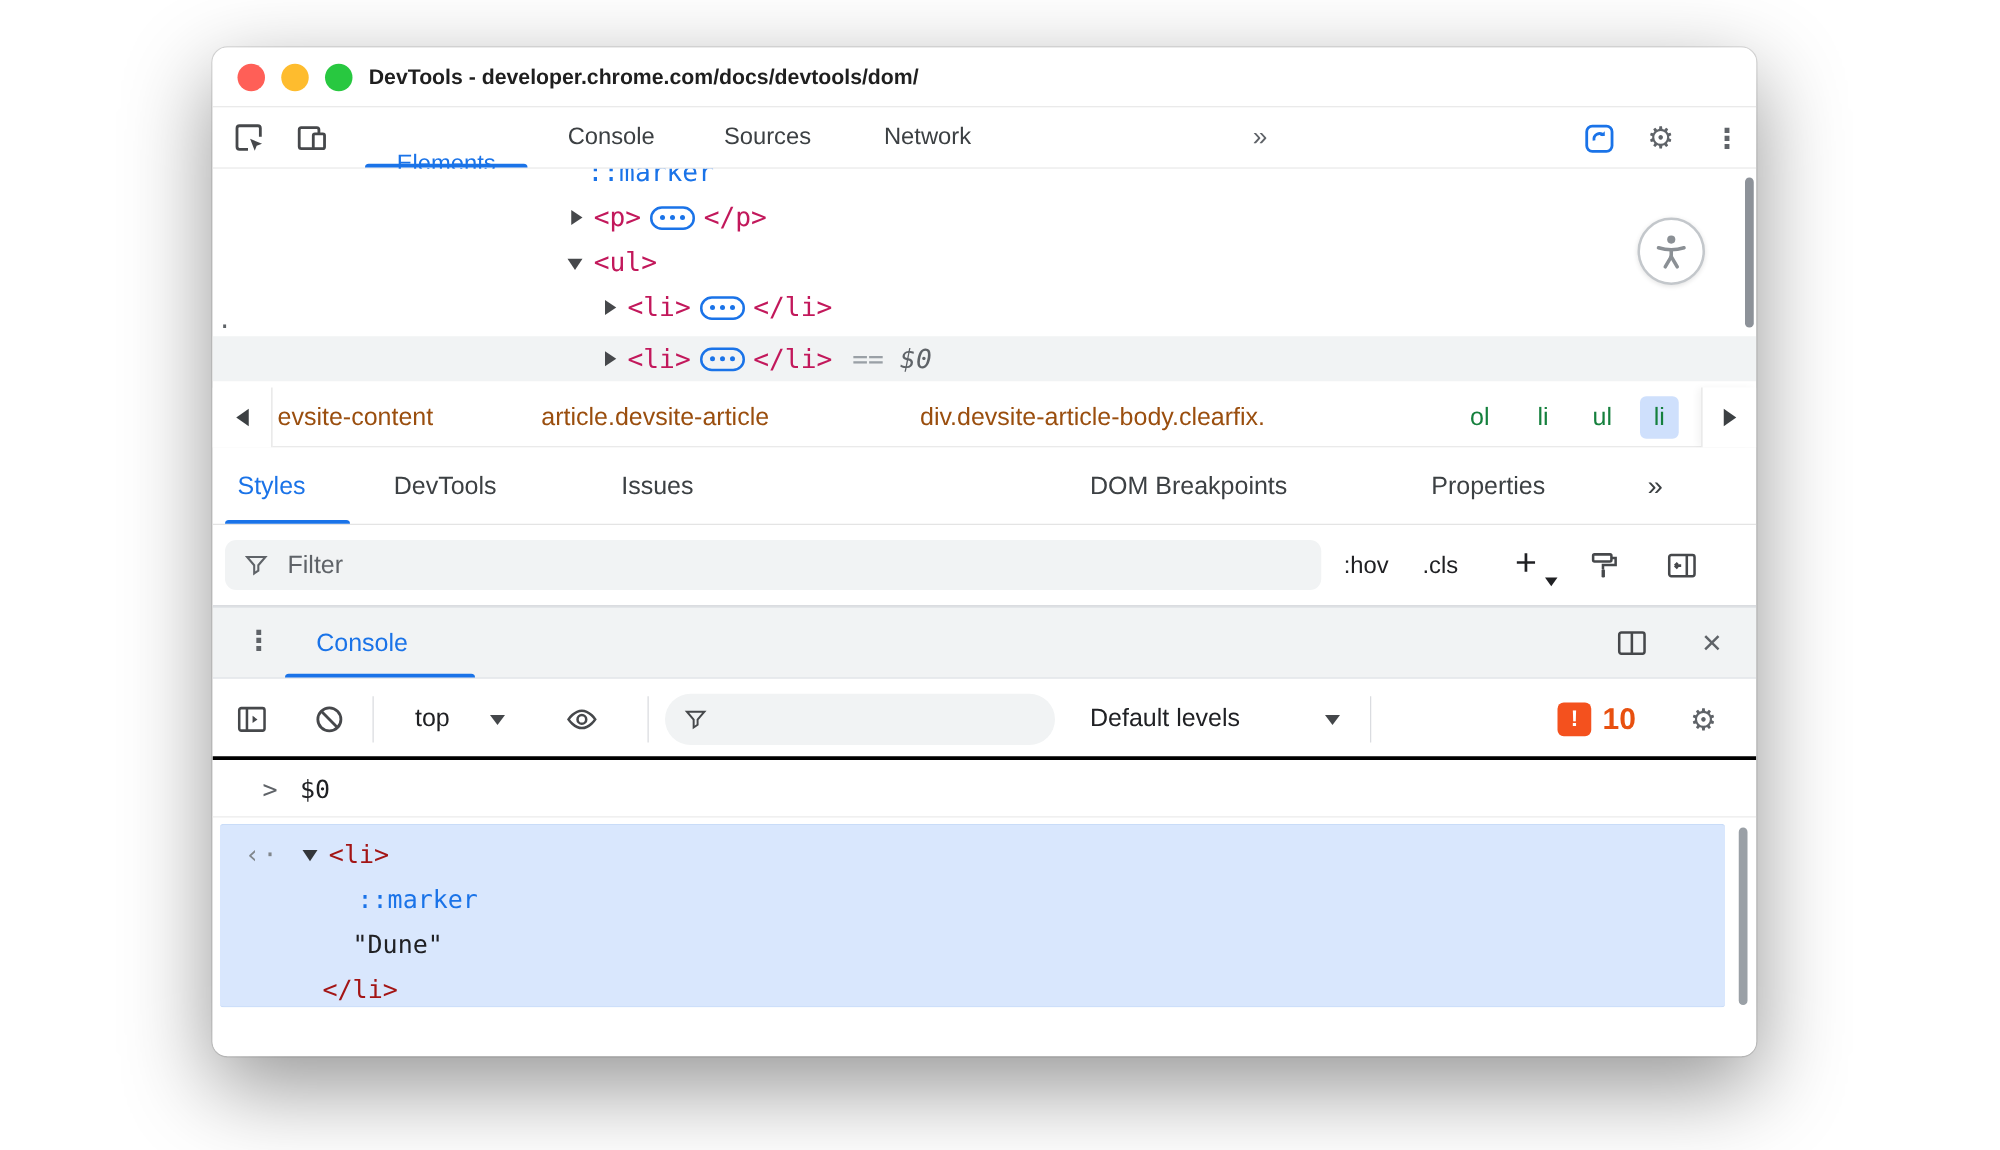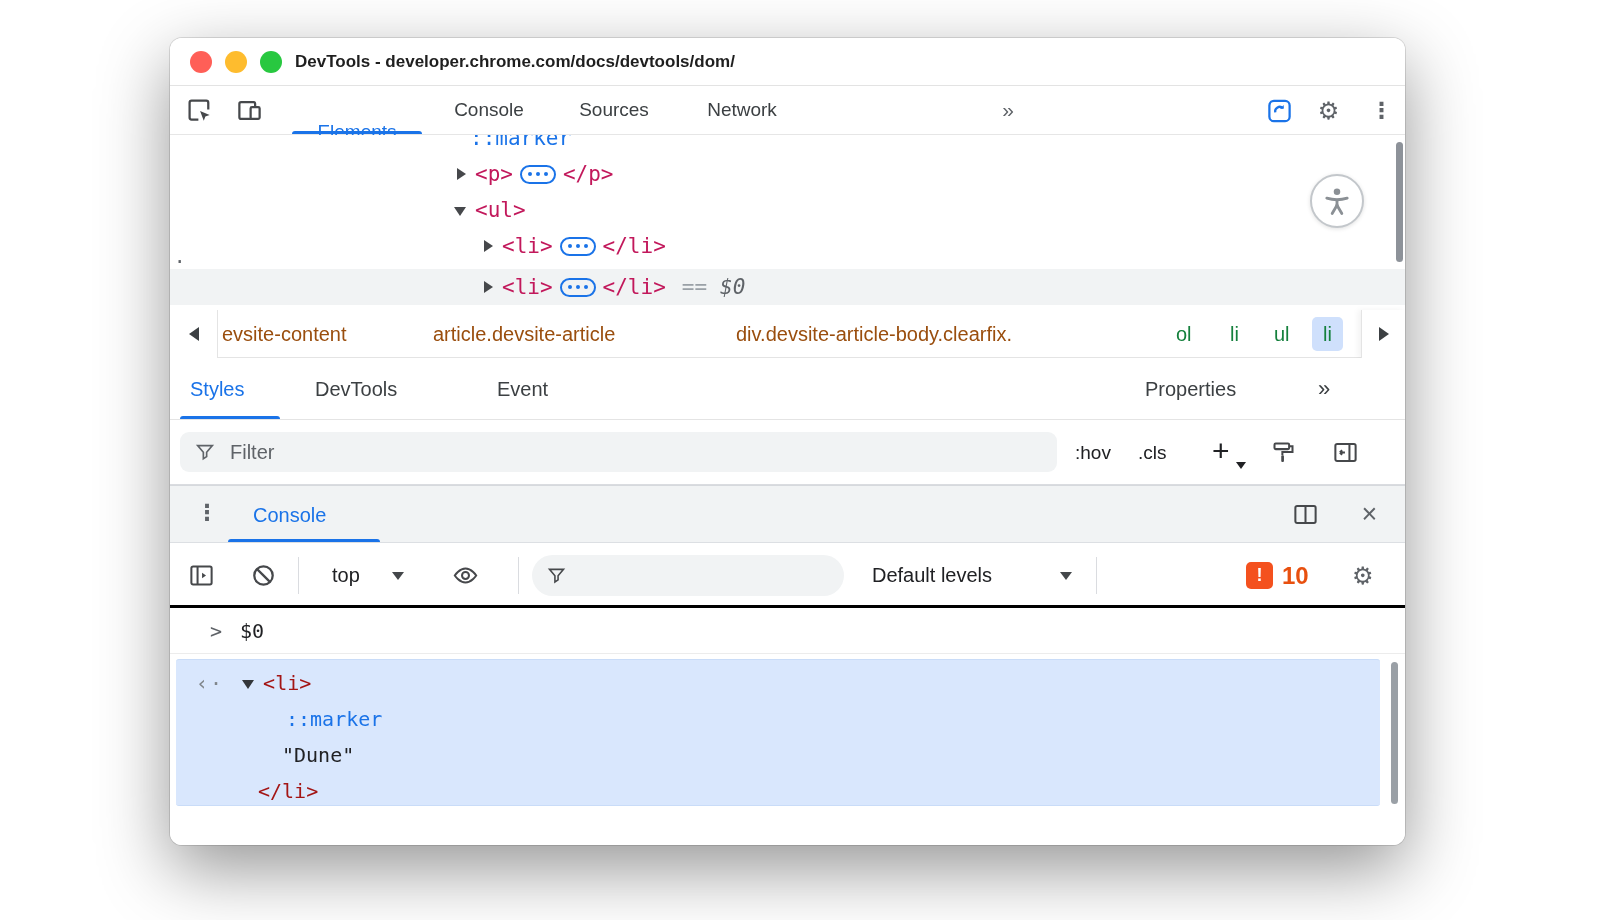--- a/index.html
+++ b/index.html
@@ -244,21 +244,22 @@
       <span class="crumb tag sel" style="left:1142px">li</span>
       <div class="crumb-btn right">
         <span class="tri-r2"></span>
       </div>
     </div>
 
     <div class="stabs">
       <span class="stab active" style="left:20px">Styles</span>
       <div class="stab-underline"></div>
       <span class="stab" style="left:145px">DevTools</span>
-      <span class="stab" style="left:327px">Event</span>
+      <span class="stab" style="left:327px">Issues</span>
+      <span class="stab" style="left:702px">DOM Breakpoints</span>
       <span class="stab" style="left:975px">Properties</span>
       <span class="stab chev2" style="left:1148px;font-size:22px">»</span>
     </div>
 
     <div class="filter-row">
       <div class="search-pill">
         <svg viewBox="0 0 24 24" width="22" height="22" fill="none" stroke="#5f6368" stroke-width="1.8">
           <path d="M4 5h16l-6.2 7.2V17l-3.6 2.4v-7.2z"></path>
         </svg>
         <input type="text" placeholder="Filter" style="">

